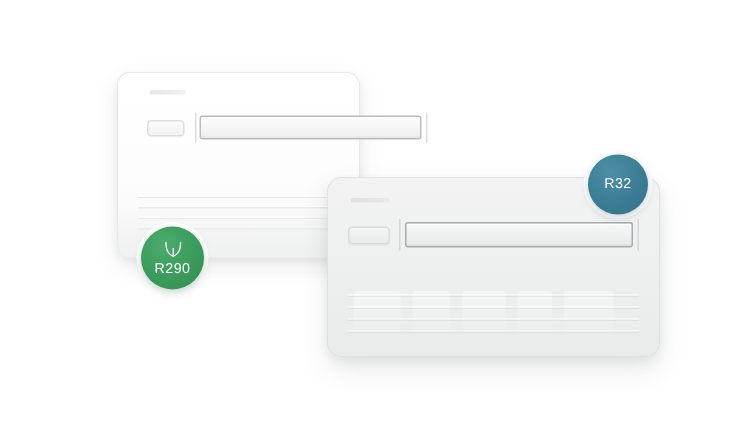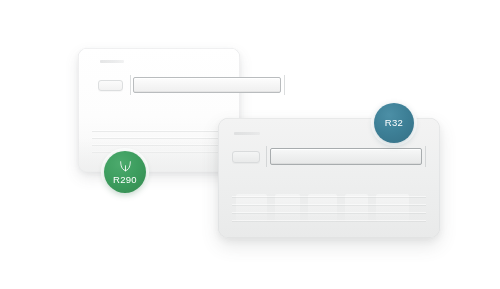--- a/index.html
+++ b/index.html
@@ -145,26 +145,26 @@
     border-radius:50%;
     display:flex;
     flex-direction:column;
     align-items:center;
     justify-content:center;
     color:#ffffff;
     letter-spacing:0.2px;
     user-select:none;
   }
   .badge-r290{
-    left:104px;top:151px;width:42px;height:42px;
+    left:94px;top:151px;width:42px;height:42px;
     background:radial-gradient(circle at 38% 30%,#4caa6d 0%,#3d9e5f 45%,#34894f 100%);
     box-shadow:0 2px 6px rgba(40,100,65,0.28), 0 0 0 3px rgba(255,255,255,0.95);
   }
   .badge-r32{
-    left:374px;top:103px;width:40px;height:40px;
+    left:392px;top:103px;width:40px;height:40px;
     background:radial-gradient(circle at 38% 30%,#4c8fa6 0%,#3d7f96 48%,#356f85 100%);
     box-shadow:0 2px 6px rgba(40,80,95,0.26), 0 0 0 3px rgba(255,255,255,0.95);
   }
   .badge-label{
     font-size:9.5px;
     font-weight:400;
     line-height:1;
     letter-spacing:0.3px;
   }
   .badge-r290 .badge-label{margin-top:1px;}

